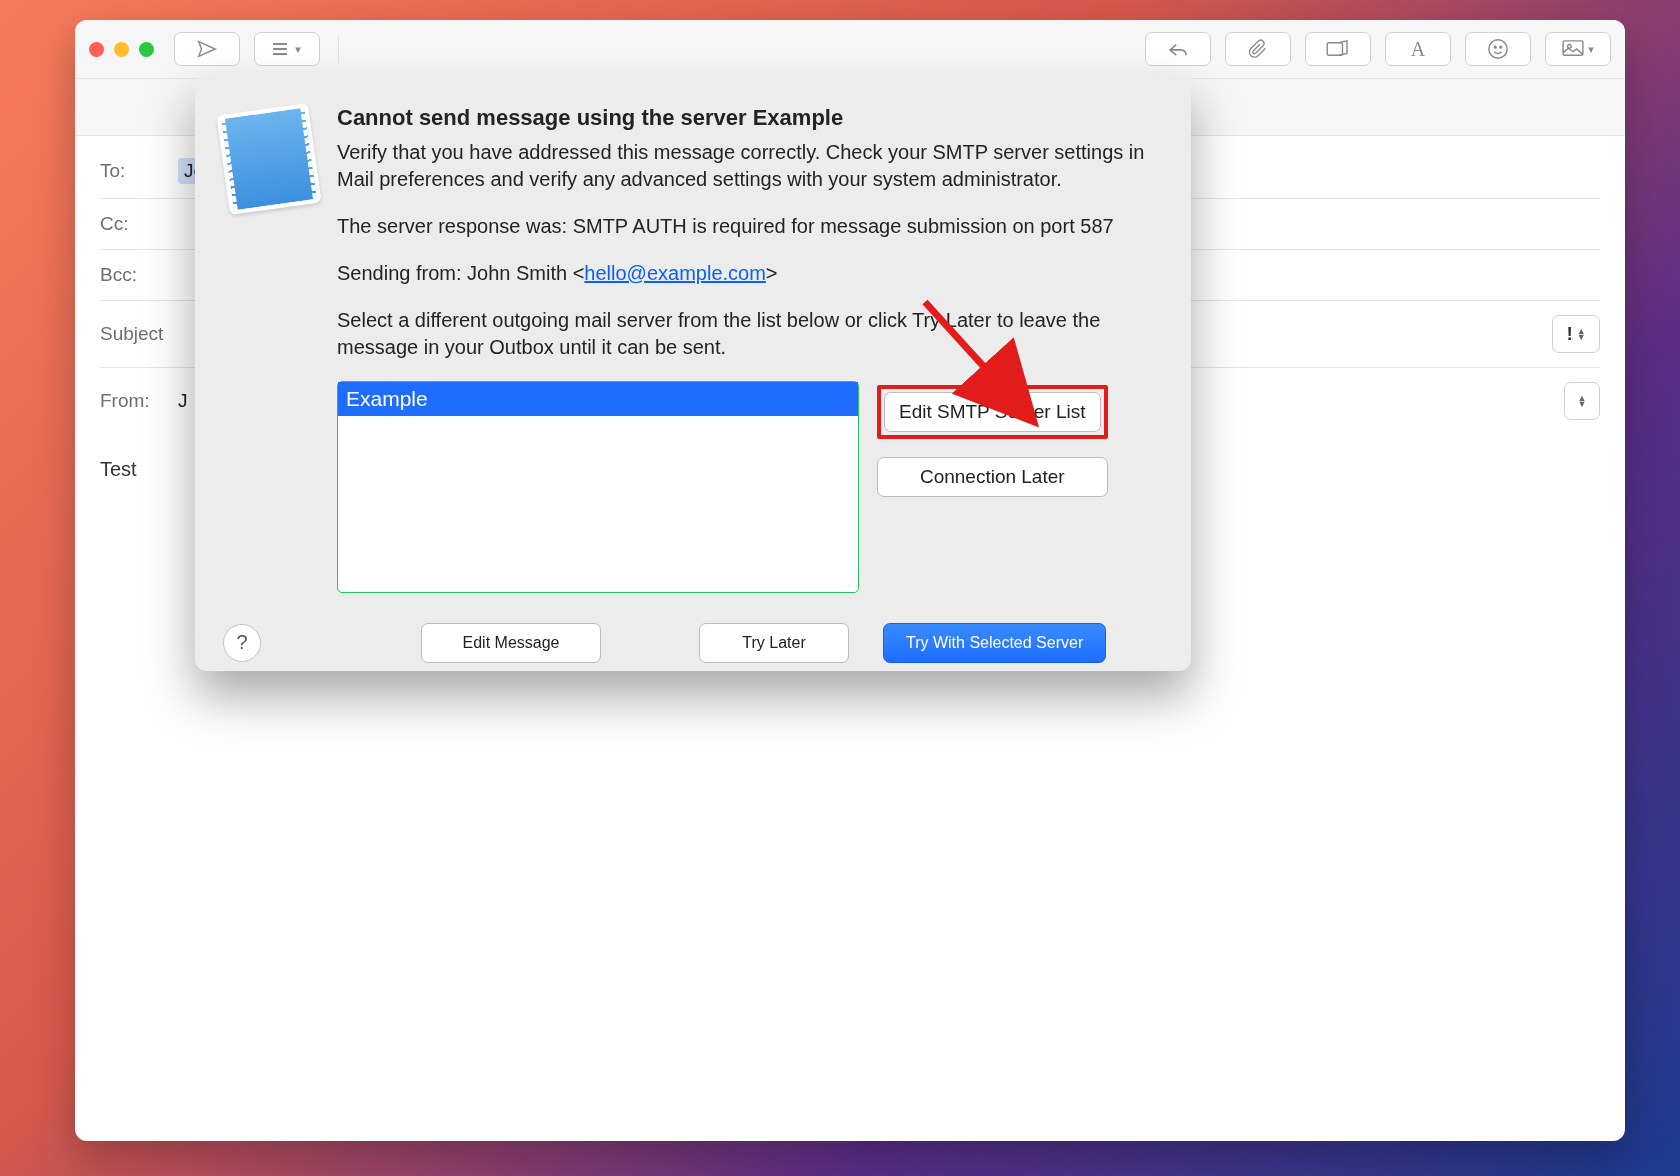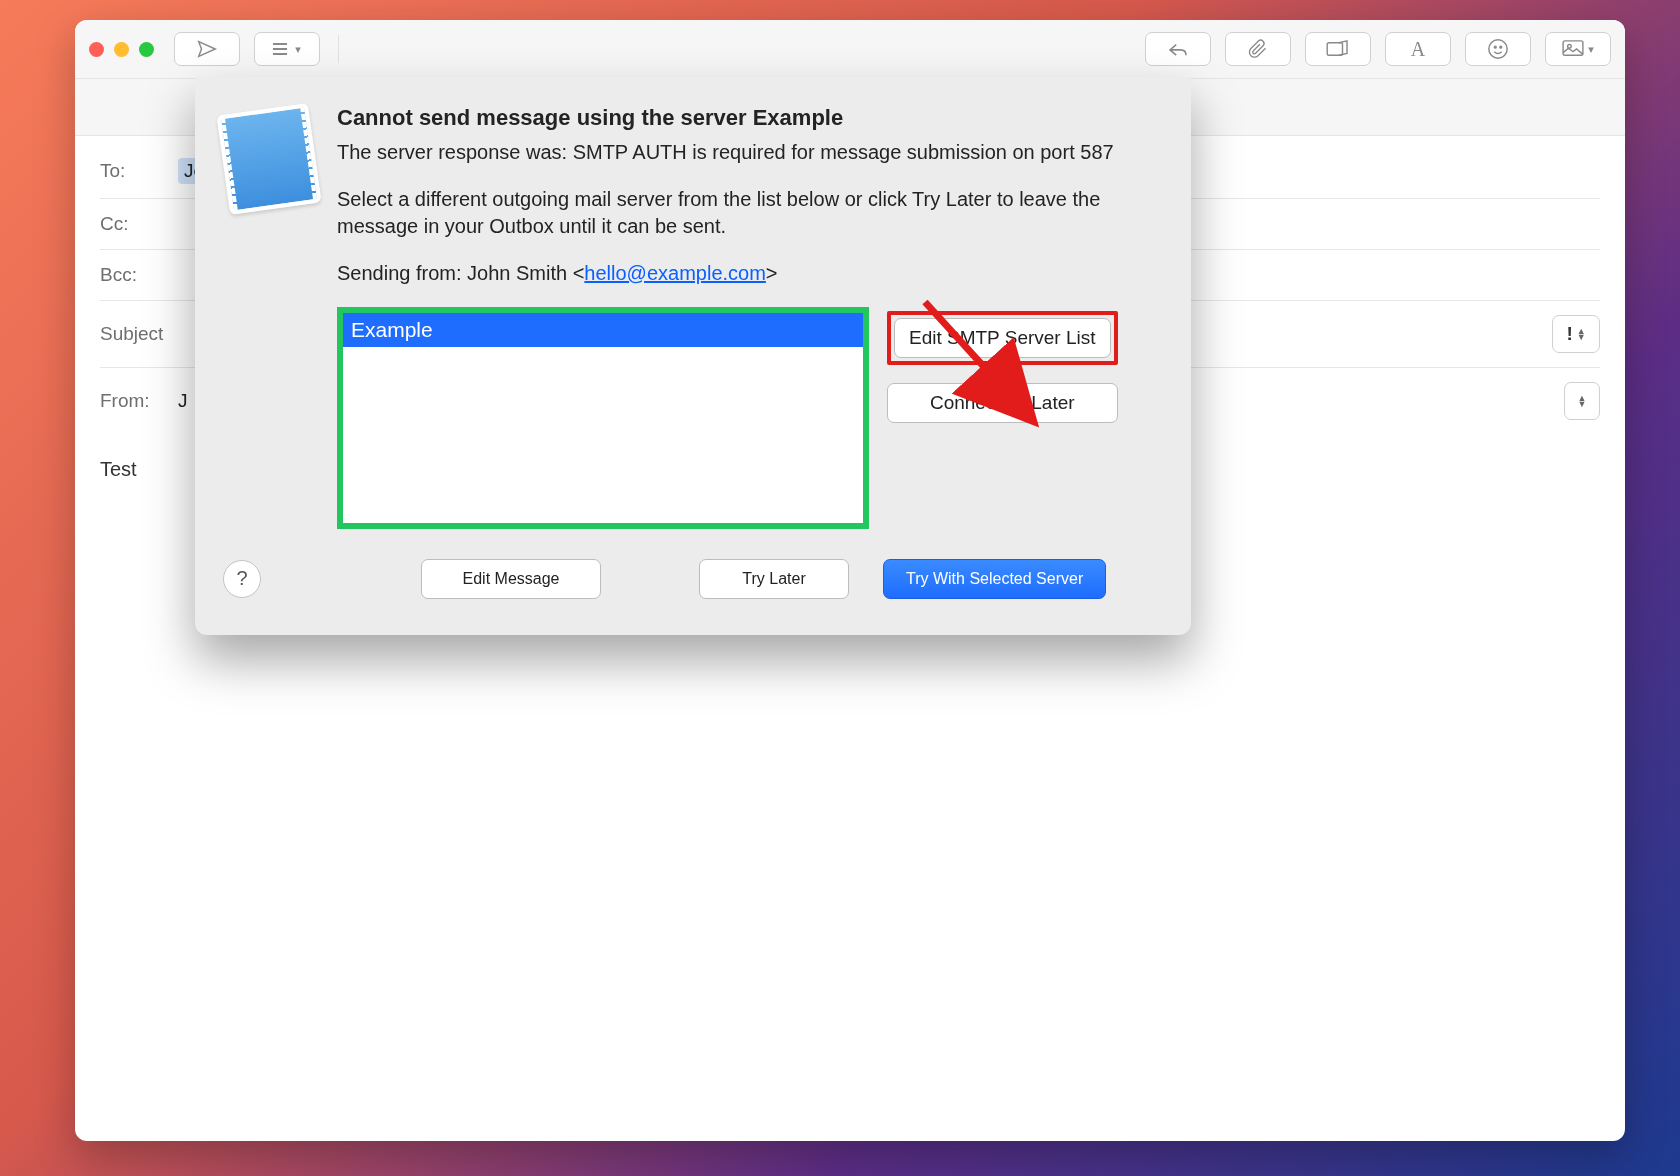--- a/index.html
+++ b/index.html
@@ -54,40 +54,40 @@
     display:flex;align-items:center;justify-content:center;gap:4px;margin-left:auto;
   }
   .stepper .excl{font-weight:600;}
   .bodytext{padding-top:24px;font-size:20px;}
   
   
   .sheet{
     position:absolute;left:120px;top:57px; 
     width:940px;background:#ececec;border-radius:0 0 12px 12px;
     box-shadow:0 25px 50px rgba(0,0,0,.35);
-    padding:26px 28px 36px 28px;
+    padding:26px 28px 8px 28px;
   }
   .sheet-top{display:flex;gap:22px;}
   .stamp{
     width:84px;height:92px;flex:0 0 auto;background:#fff;border:1px solid #c9c9c9;border-radius:6px;
     transform:rotate(-8deg);position:relative;margin-top:6px;
     box-shadow:0 2px 4px rgba(0,0,0,.15);
     background:
       repeating-linear-gradient(0deg,#fff,#fff 6px,transparent 6px,transparent 8px) left/4px 100% no-repeat,
       repeating-linear-gradient(0deg,#fff,#fff 6px,transparent 6px,transparent 8px) right/4px 100% no-repeat,
       linear-gradient(#6cb4ee,#3d8fde);
     border:4px solid #fff;
   }
   .dialog-text{flex:1;font-size:20px;line-height:1.35;color:#232323;}
   .dialog-text h2{margin:0 0 6px 0;font-size:22px;font-weight:700;}
   .dialog-text p{margin:0 0 20px 0;}
   .dialog-text a{color:#0a60ff;text-decoration:underline;}
   .mid{display:flex;gap:18px;margin-top:6px;}
   .serverlist{
-    flex:0 0 520px;height:210px;background:#fff;border:6px solid #22c55e;border-radius:0;
+    flex:0 0 520px;height:210px;background:#fff;border:1px solid #22c55e;border-radius:5px;
   }
   .serverlist .sel{
     background:#1f6dff;color:#fff;padding:3px 8px;font-size:21px;
   }
   .sidebtns{display:flex;flex-direction:column;gap:18px;padding-top:4px;}
   .btn{
     height:38px;padding:0 14px;border:1px solid #bcbcbc;border-radius:7px;background:#fff;
     font-size:19px;color:#222;display:inline-flex;align-items:center;justify-content:center;
     white-space:nowrap;
   }
@@ -273,25 +273,26 @@
       </div>
     </div>
     <div class="bodytext">Test</div>
   </div>
 
   <div class="sheet">
     <div class="sheet-top">
       <div class="stamp"></div>
       <div class="dialog-text">
         <h2>Cannot send message using the server Example</h2>
+        <p>Verify that you have addressed this message correctly. Check your SMTP server settings in Mail preferences and verify any advanced settings with your system administrator.</p>
         <p>The server response was: SMTP AUTH is required for message submission on port 587</p>
-        <p>Select a different outgoing mail server from the list below or click Try Later to leave the message in your Outbox until it can be sent.</p>
         <p>
           <span>Sending from: John Smith &lt;</span><a href="#">hello@example.com</a><span>&gt;</span>
         </p>
+        <p>Select a different outgoing mail server from the list below or click Try Later to leave the message in your Outbox until it can be sent.</p>
         <div class="mid">
           <div class="serverlist">
             <div class="sel">Example</div>
           </div>
           <div class="sidebtns">
             <span class="highlight-box">
               <span class="btn">Edit SMTP Server List</span>
             </span>
             <span class="btn">Connection Later</span>
           </div>

